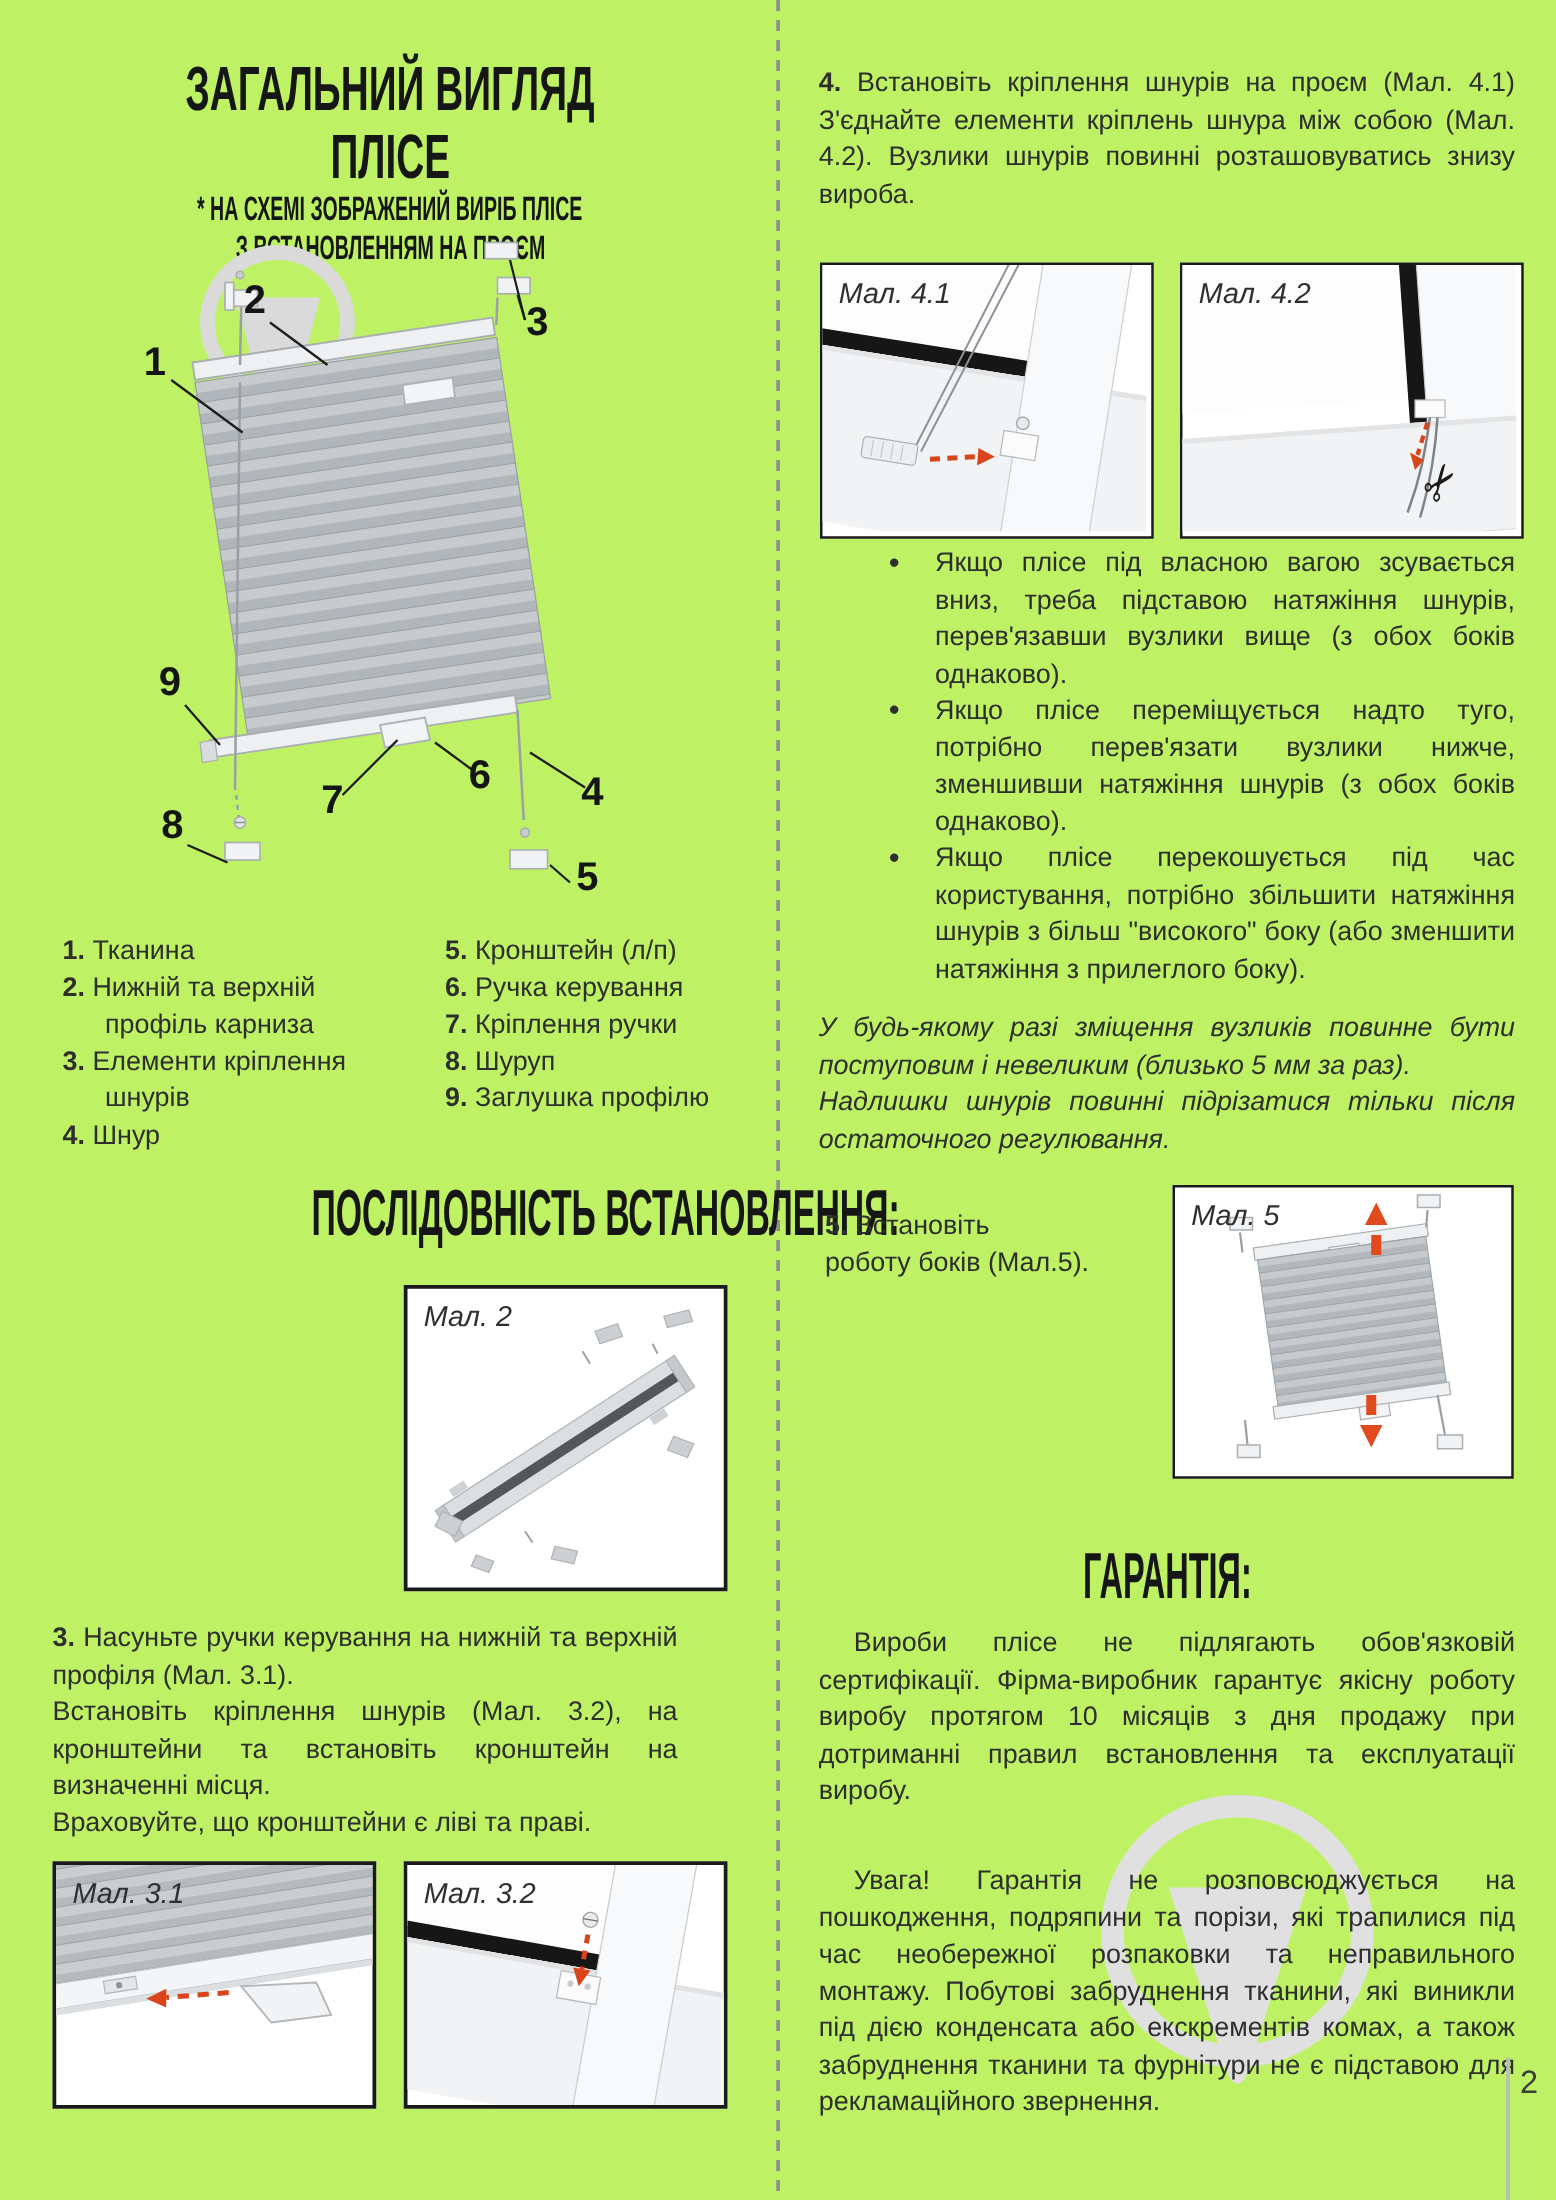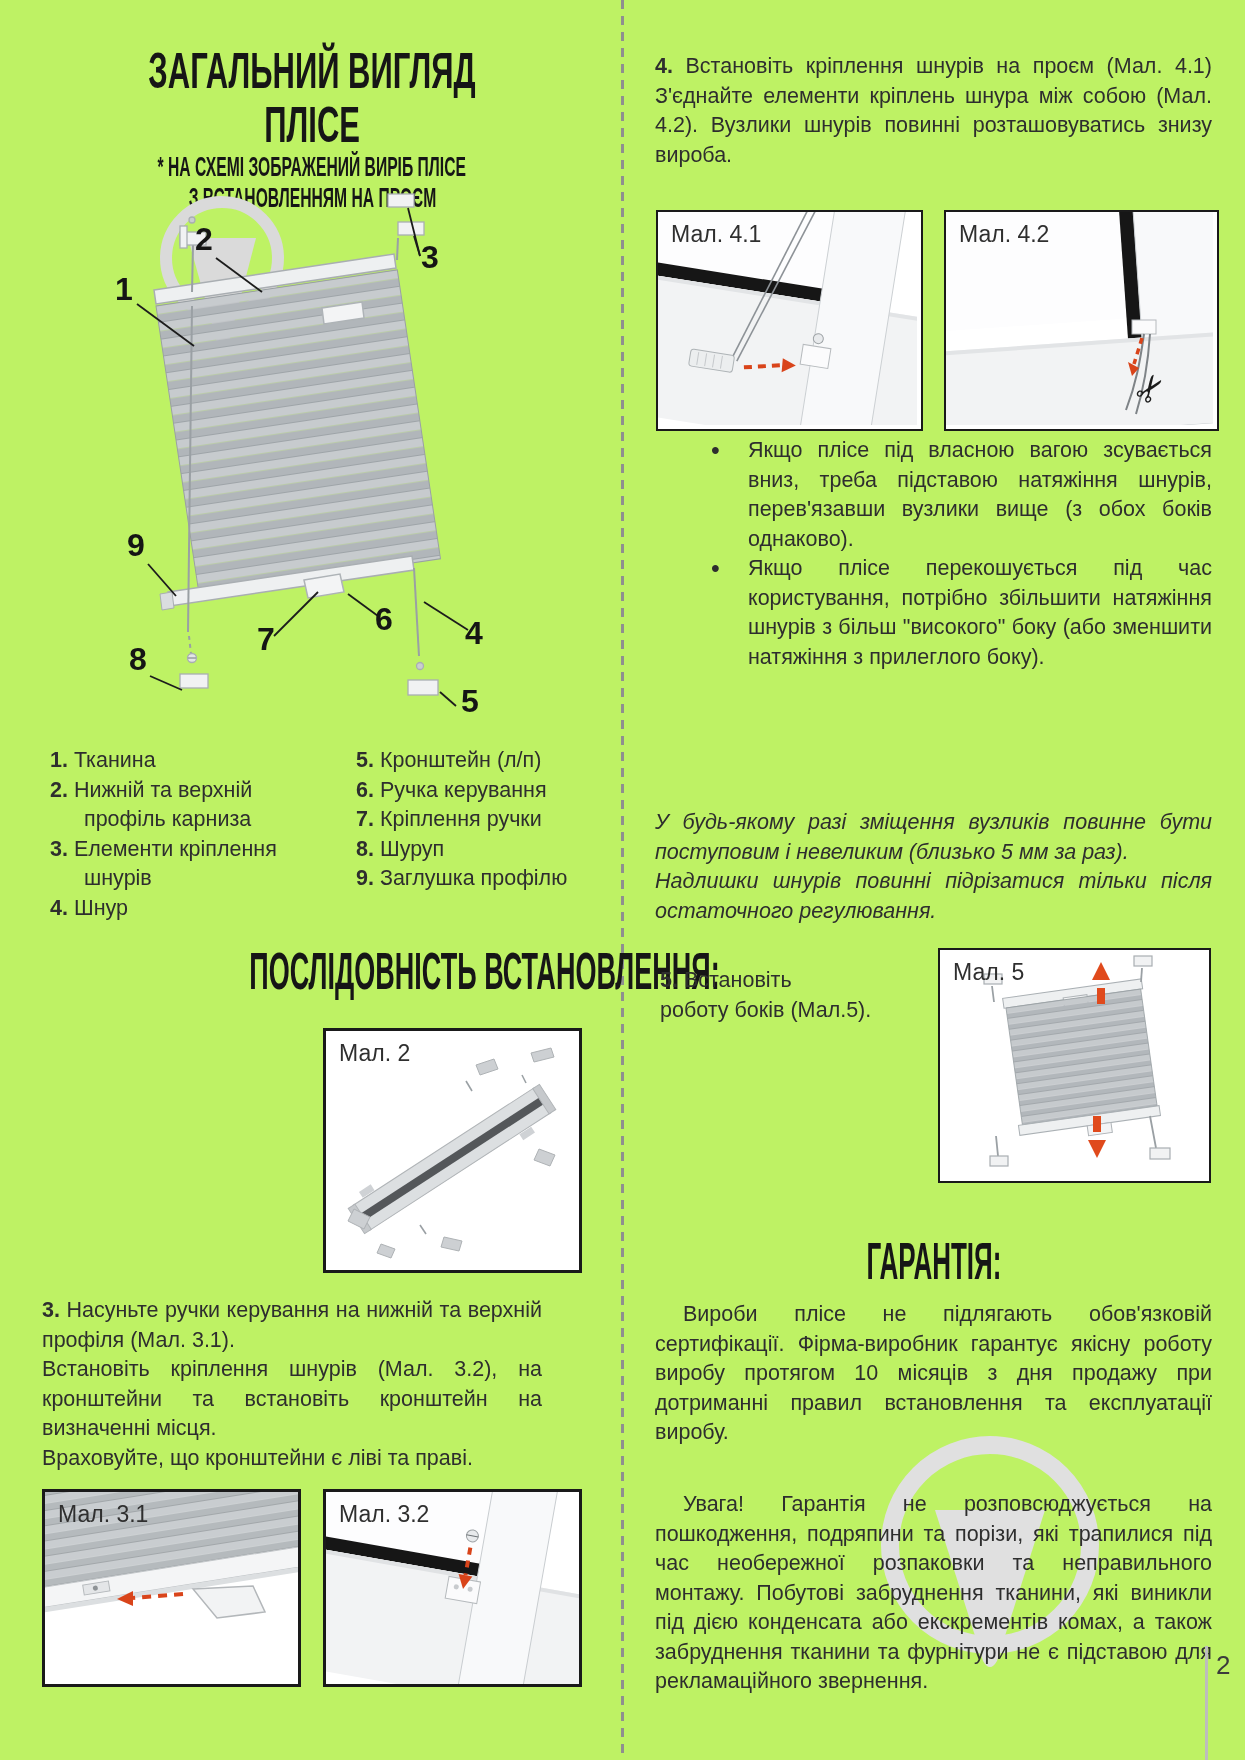--- a/index.html
+++ b/index.html
@@ -28,21 +28,21 @@
   .step2-num { font-weight:700; margin-right:24px; }
   .step3 p, .note p { margin:0; }
   .step4 { text-align:justify; text-align-last:justify; }
   
   .part { padding-left:34px; text-indent:-34px; font-size:21.5px; line-height:29.5px; }
   .part b { font-weight:700; }
   
   .bullet { position:relative; padding-left:93px; margin:0; }
   .bullet::before { content:"•"; position:absolute; left:56px; top:0; font-size:25px; }
   
-  .fig { position:absolute; background:#fff; }
+  .fig { position:absolute; background:#fff;font-style:italic; }
   .b3 { border:3px solid #1a1a1a; }
   .b2 { border:2px solid #1a1a1a; }
   .fig svg { position:absolute; left:0; top:0; }
   .fig-label { position:absolute; left:13px; top:9px; font-size:23px; color:#2f2f2f; z-index:2; }
   .footer-line { left:1205px; top:1646px; width:3px; height:114px; background:#bdbdbd; }
   .page-number { left:1216px; top:1650px; font-size:26px; color:#3c3c3c; }
 </style>
 </head>
 <body>
 
@@ -282,20 +282,21 @@
       <g>
         <line x1="196" y1="126" x2="188" y2="152" stroke="#d9441a" stroke-width="3.5" stroke-dasharray="6 5"></line>
         <polygon points="182,150 193,156 186,164" fill="#d9441a"></polygon>
       </g>
       <text x="206" y="196" font-size="36" fill="#1a1a1a" transform="rotate(-55 206 196)">✂</text>
     </svg>
   </div>
 
   <div class="abs body" style="left:655px; top:436px; width:557px;">
     <p class="bullet">Якщо плісе під власною вагою зсувається вниз, треба підставою натяжіння шнурів, перев'язавши вузлики вище (з обох боків однаково).</p>
+    <p class="bullet">Якщо плісе переміщується надто туго, потрібно перев'язати вузлики нижче, зменшивши натяжіння шнурів (з обох боків однаково).</p>
     <p class="bullet">Якщо плісе перекошується під час користування, потрібно збільшити натяжіння шнурів з більш "високого" боку (або зменшити натяжіння з прилеглого боку).</p>
   </div>
 
   <div class="abs body note" style="left:655px; top:808px; width:557px;font-style:italic;">
     <p>У будь-якому разі зміщення вузликів повинне бути поступовим і невеликим (близько 5 мм за раз).</p>
     <p>Надлишки шнурів повинні підрізатися тільки після остаточного регулювання.</p>
   </div>
 
   <div class="abs body" style="left:660px; top:966px; width:260px; text-align:left;">
     <span class="num">5.</span> <span>Встановіть</span><br>

